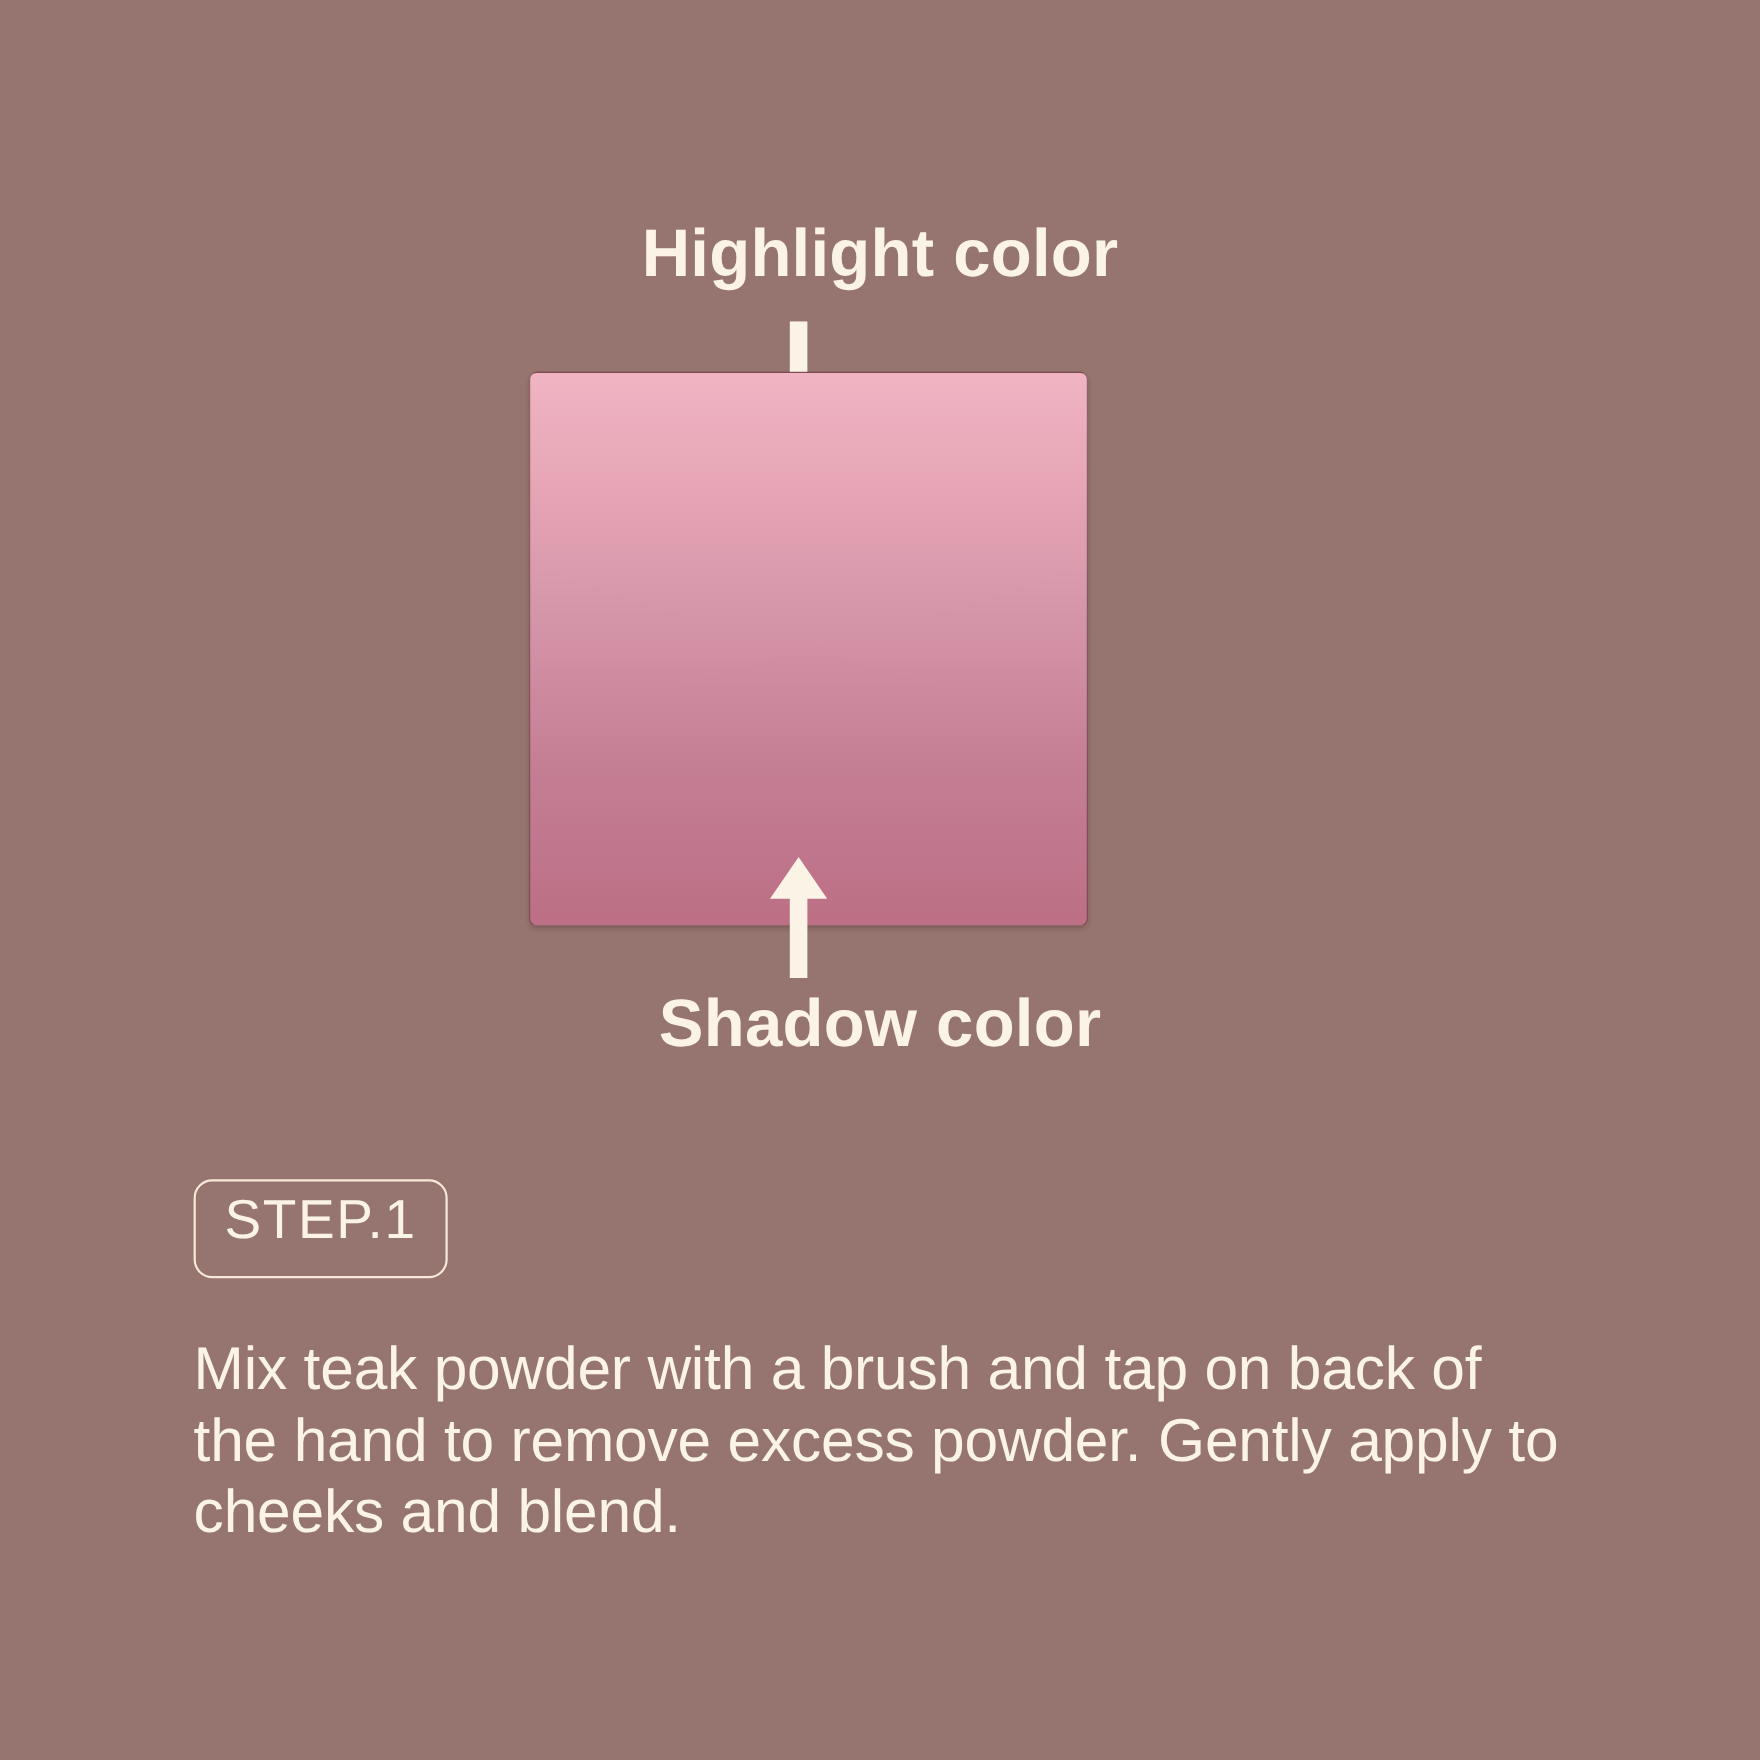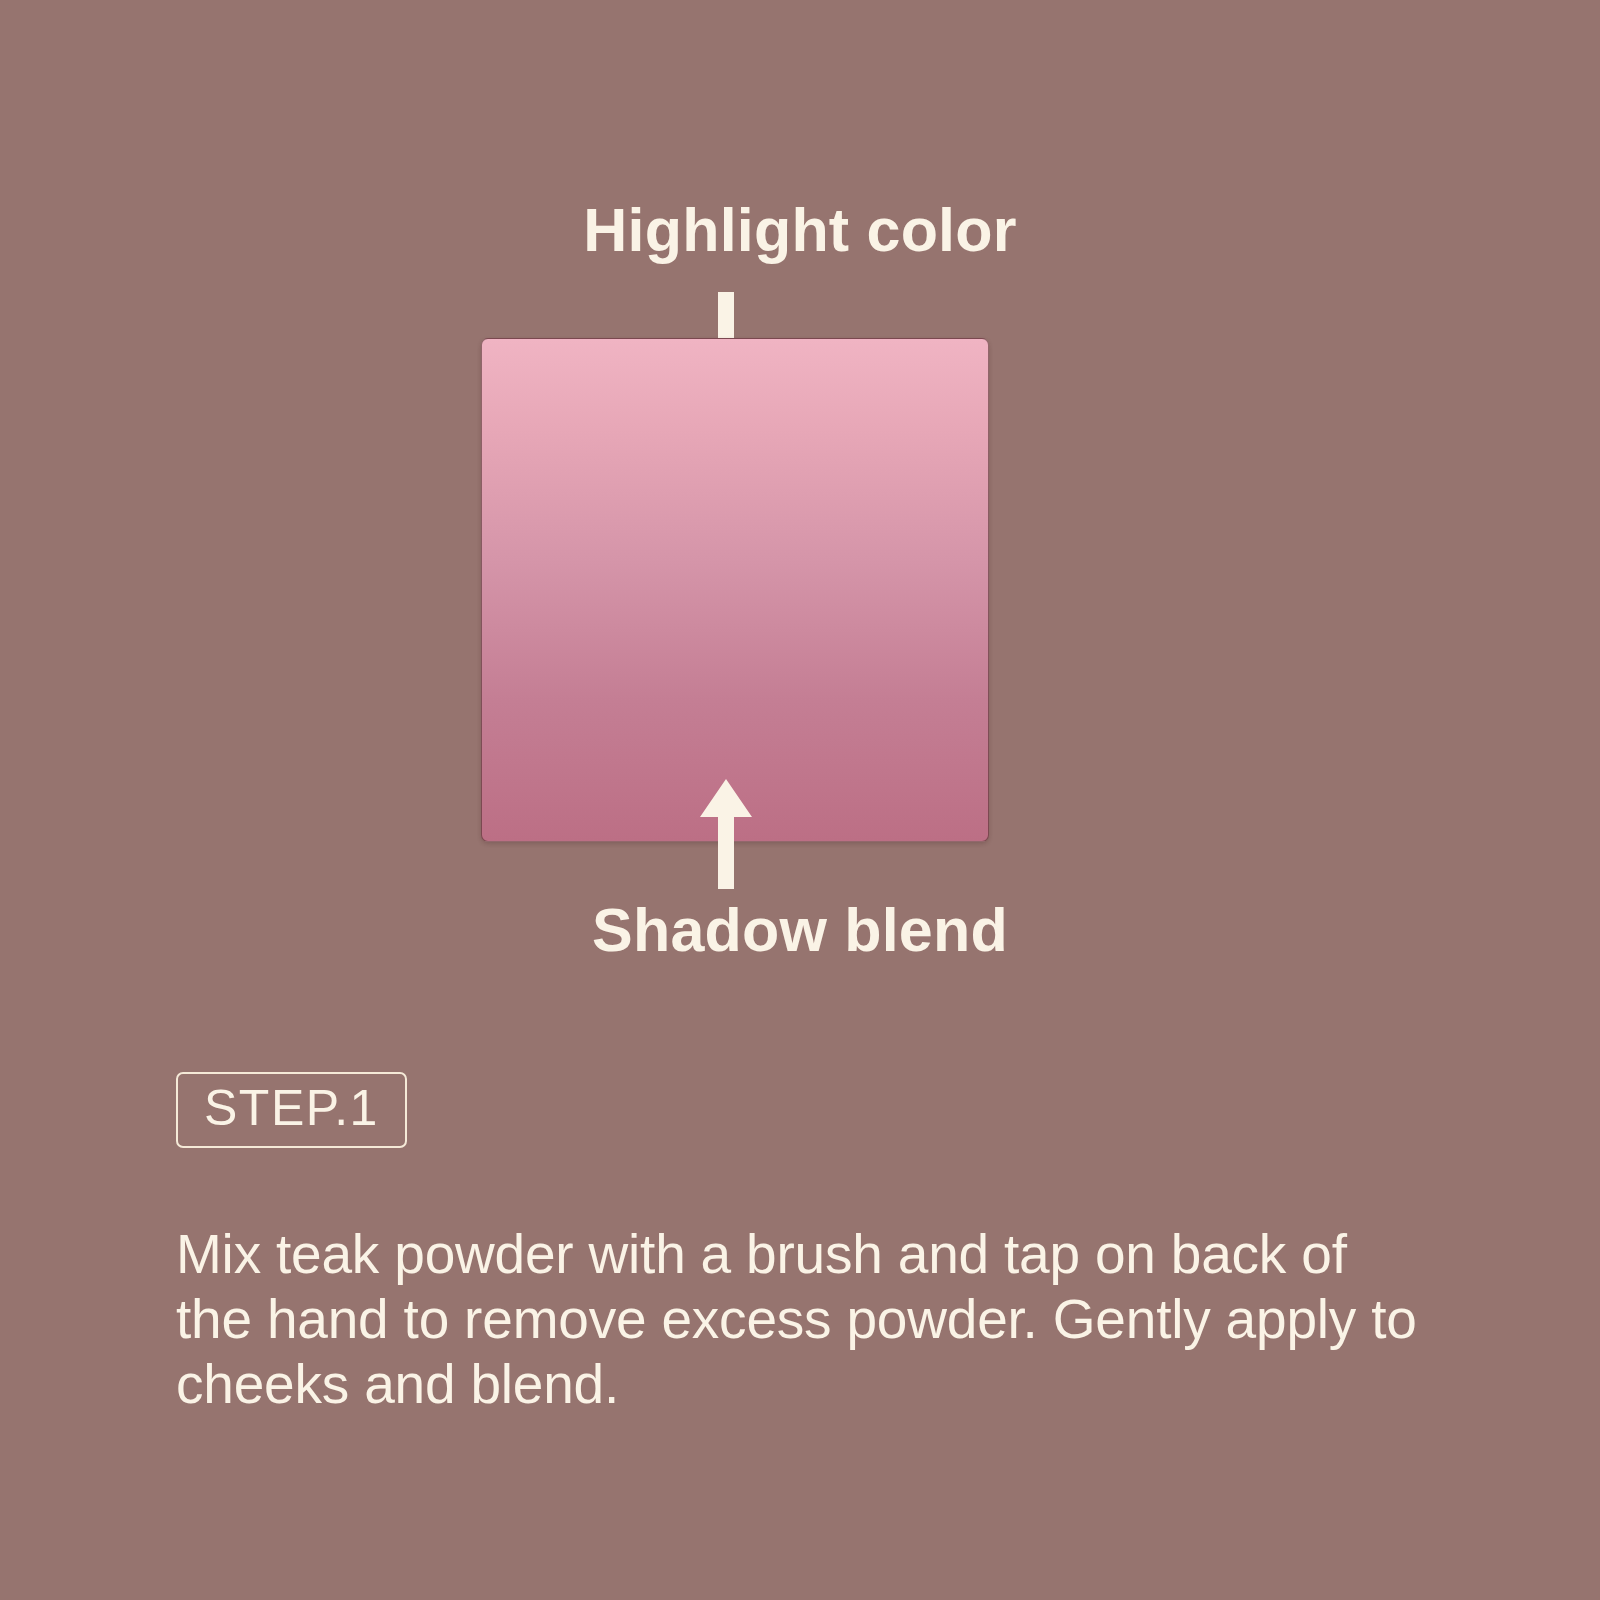--- a/index.html
+++ b/index.html
@@ -77,32 +77,32 @@
   #step-block {
     position: absolute;
     left: 176px;
     top: 1072px;
     width: 1300px;
   }
 
   #step-badge {
     display: inline-block;
     border: 2px solid #f5ead8;
-    border-radius: 7px;
-    padding: 9px 26px 13px 26px;
+    border-radius: 17px;
+    padding: 9px 26px 27px 26px;
     color: #faf3e6;
     font-size: 50px;
     font-weight: 300;
     letter-spacing: 1.5px;
     line-height: 1;
     white-space: nowrap;
   }
 
   #step-description {
-    margin-top: 74px;
+    margin-top: 50px;
     color: #faf3e6;
     font-size: 55px;
     font-weight: 400;
     line-height: 1.18;
     letter-spacing: -0.2px;
     max-width: 1250px;
   }
 </style>
 </head>
 <body>
@@ -118,21 +118,21 @@
   </div>
 
   <div id="color-swatch"></div>
 
   <div class="arrow" id="arrow-up">
     <svg width="54" height="112" viewBox="0 0 54 112" aria-hidden="true">
       <path d="M27 2 L53 40 H35 V112 H19 V40 H1 Z" fill="#faf3e6"></path>
     </svg>
   </div>
 
-  <div class="annotation-label" id="shadow-label">Shadow blend</div>
+  <div class="annotation-label" id="shadow-label">Shadow color</div>
 
 </section>
 
 <section id="step-block">
   <div id="step-badge">STEP.1</div>
 
   <p id="step-description">Mix teak powder with a brush and tap on back of the hand to remove excess powder. Gently apply to cheeks and blend.</p>
 </section>
 
 </body></html>

